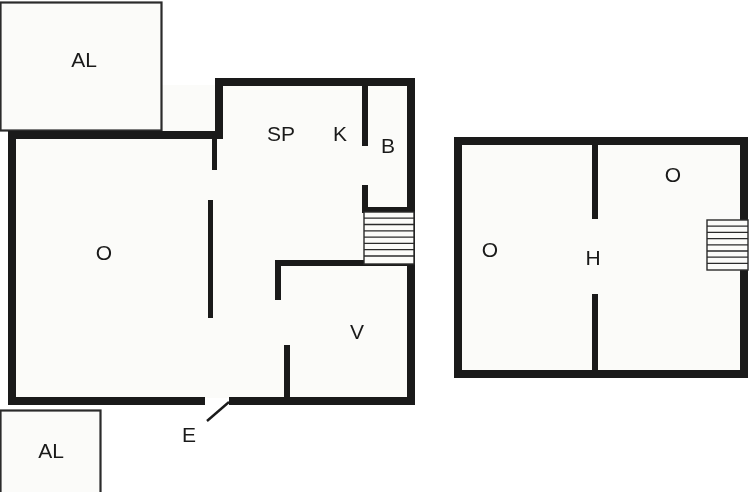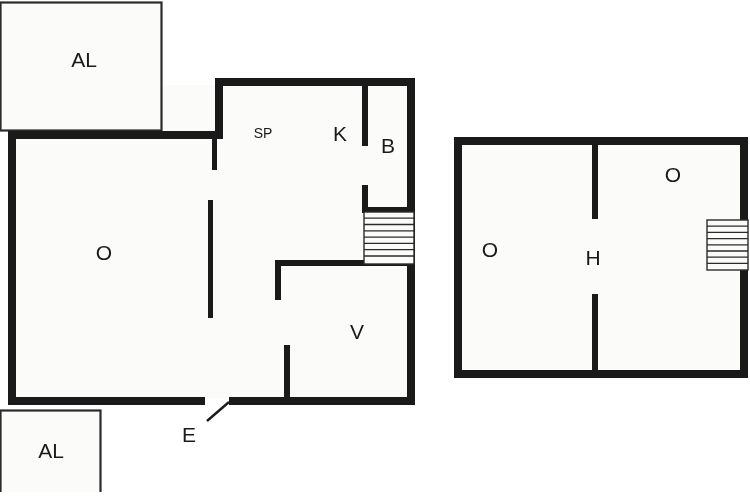--- a/index.html
+++ b/index.html
@@ -126,21 +126,21 @@
       <line x1="707" y1="244.8" x2="748" y2="244.8" stroke="#2b2b2b" stroke-width="1.3"></line>
       <line x1="707" y1="251.0" x2="748" y2="251.0" stroke="#2b2b2b" stroke-width="1.3"></line>
       <line x1="707" y1="257.2" x2="748" y2="257.2" stroke="#2b2b2b" stroke-width="1.3"></line>
       <line x1="707" y1="263.4" x2="748" y2="263.4" stroke="#2b2b2b" stroke-width="1.3"></line>
     </g>
 
   </svg>
 
   <div class="room-label" style="left:84px;  top:59px;  font-size:21px;">AL</div>
   <div class="room-label" style="left:104px; top:252px; font-size:21px;">O</div>
-  <div class="room-label" style="left:263px; top:133px; font-size:14px;">SP</div>
+  <div class="room-label" style="left:281px; top:133px; font-size:21px;">SP</div>
   <div class="room-label" style="left:340px; top:133px; font-size:21px;">K</div>
   <div class="room-label" style="left:388px; top:145px; font-size:21px;">B</div>
   <div class="room-label" style="left:357px; top:331px; font-size:21px;">V</div>
   <div class="room-label" style="left:189px; top:434px; font-size:21px;">E</div>
   <div class="room-label" style="left:51px;  top:450px; font-size:21px;">AL</div>
   <div class="room-label" style="left:490px; top:249px; font-size:21px;">O</div>
   <div class="room-label" style="left:593px; top:257px; font-size:21px;">H</div>
   <div class="room-label" style="left:673px; top:174px; font-size:21px;">O</div>
 
 </div>

